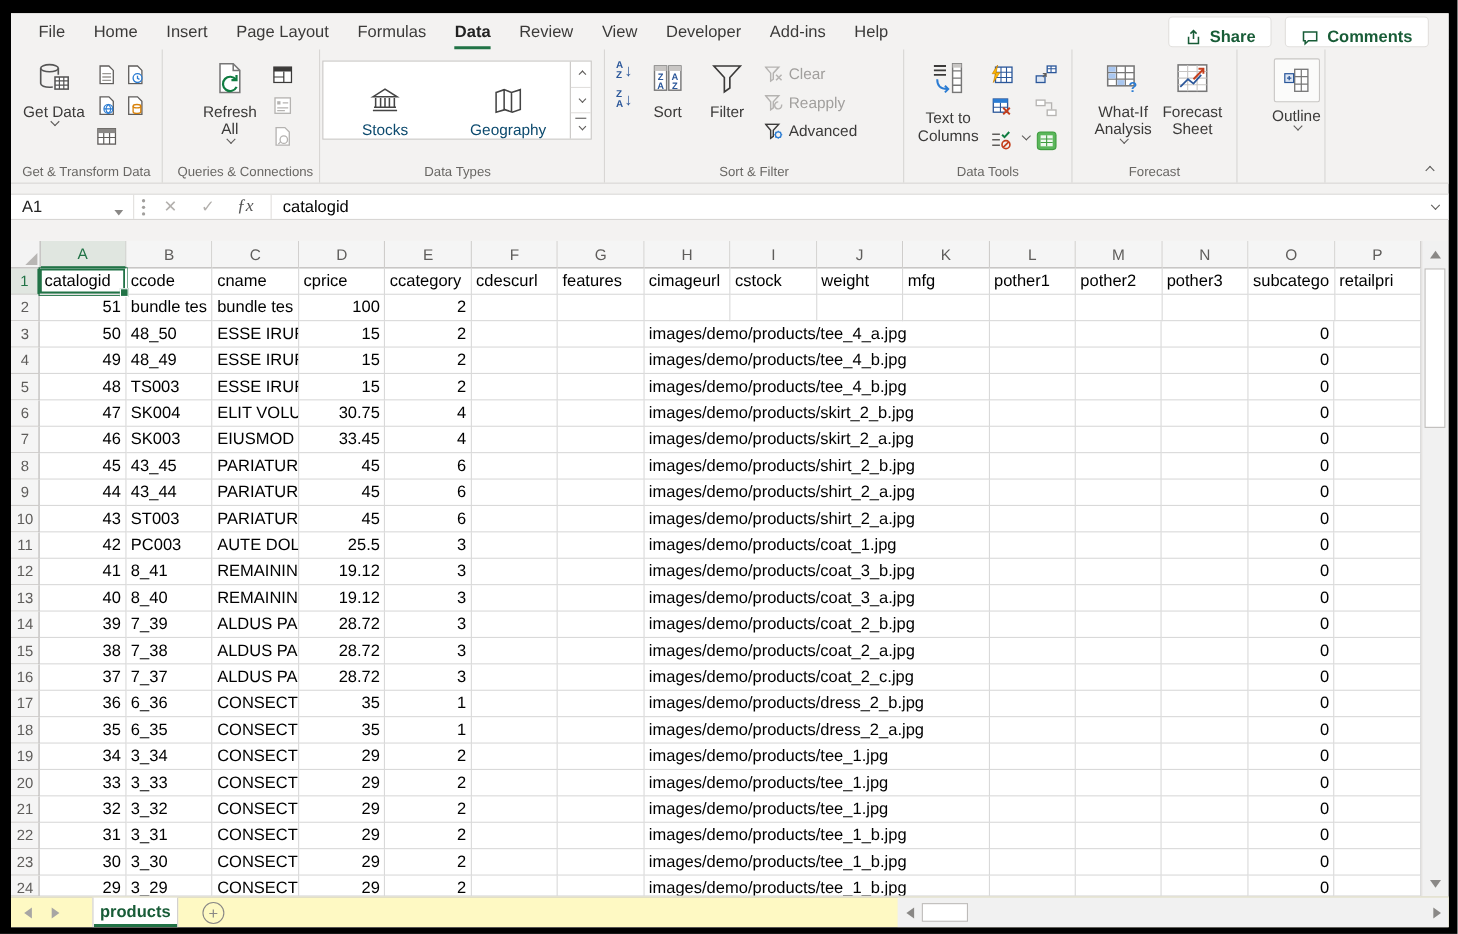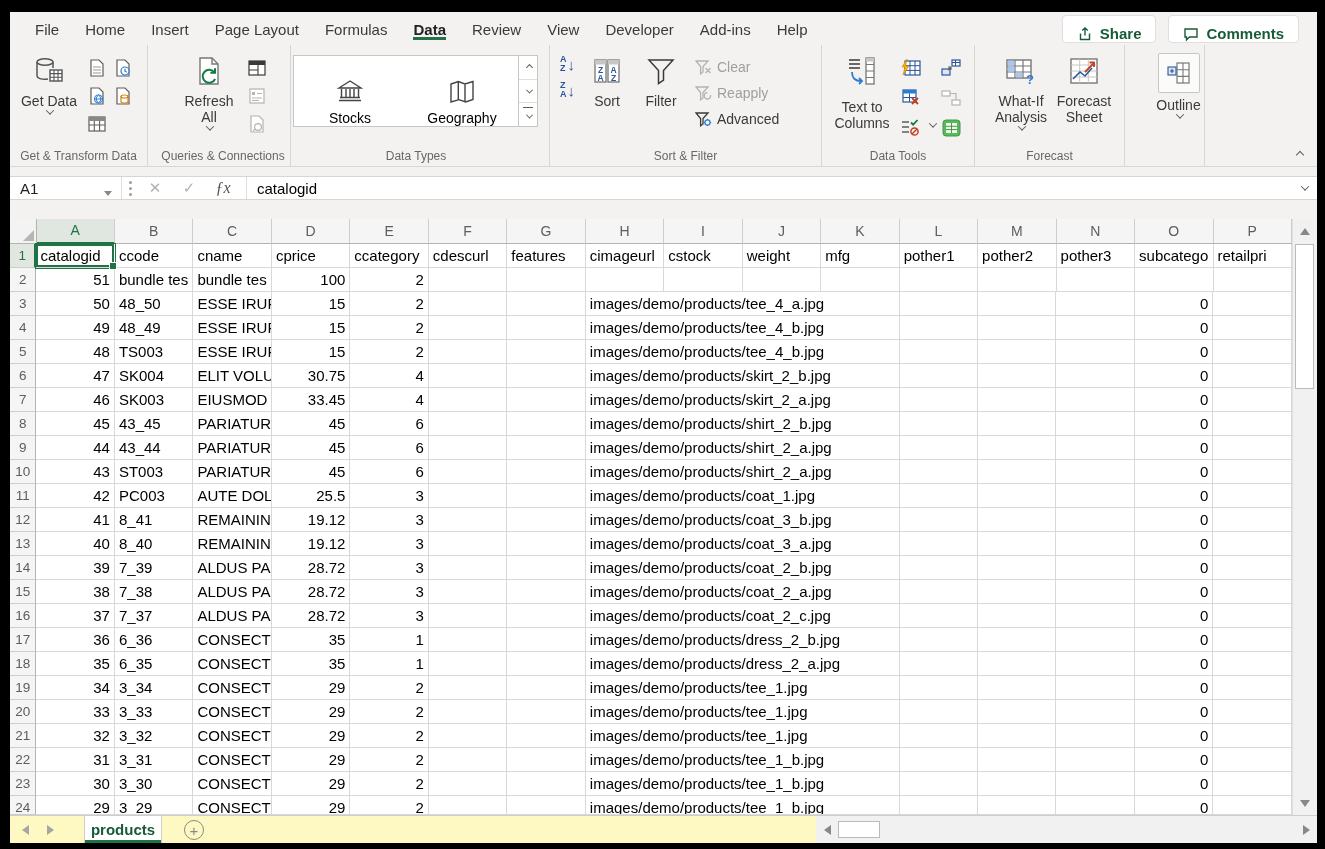--- a/index.html
+++ b/index.html
@@ -6,37 +6,37 @@
   html,body { width:1325px; height:849px; }
   body { background:#000; font-family:"Liberation Sans", sans-serif; overflow:hidden; position:relative; }
   .app { position:absolute; left:10px; top:12px; width:1307px; height:831px; background:#f3f2f1; overflow:hidden; }
 
   
   .tabbar { position:absolute; top:0; left:0; right:0; height:33px; display:flex; align-items:flex-end; background:#f3f2f1; }
   .tabs { display:flex; align-items:flex-start; padding-left:12px; }
   .tab { padding:6px 13px 0 13px; font-size:15px; color:#3b3a39; cursor:default; text-align:center; }
   .tab span { display:inline-block; padding-bottom:7px; }
   .tab.active { font-weight:bold; color:#222; }
-  .tab.active span { box-shadow: inset 0 -3px 0 #217346; padding-bottom:2px; }
+  .tab.active span { box-shadow: inset 0 -3px 0 #217346; padding-bottom:7px; }
   .tb-right { position:absolute; right:18px; top:3px; display:flex; gap:12px; }
   .pillbtn { display:flex; align-items:flex-end; gap:7px; background:#fff; border:1px solid #e1dfdd; border-radius:4px; height:28px; padding:0 14px; color:#185c37; font-weight:bold; font-size:15px; }
 
   
   .ribbon { position:absolute; top:33px; left:0; right:0; height:122px; background:#f3f2f1; border-bottom:1px solid #d8d6d4; }
   .rgroup { position:absolute; top:0; bottom:0; border-right:1px solid #d8d6d4; }
   .rgroup .glabel { position:absolute; bottom:3px; left:0; right:0; text-align:center; font-size:12px; color:#696764; white-space:nowrap; overflow:hidden; }
   .gcontent { position:absolute; top:6px; left:0; right:0; height:92px; display:flex; align-items:flex-start; }
   .bigbtn { width:62px; display:flex; flex-direction:column; align-items:center; text-align:center; font-size:14px; color:#3b3a39; line-height:16px; padding-top:2px; }
   .bigbtn .bicon { height:36px; display:flex; align-items:center; justify-content:center; margin-bottom:4px; }
   .chv { display:inline-block; width:6px; height:6px; border-right:1.5px solid #5f5d5b; border-bottom:1.5px solid #5f5d5b; transform:rotate(45deg) translate(-1px,-1px); margin-left:2px; vertical-align:middle; }
   .chv.up { transform:rotate(-135deg); }
   .smallicons2 { display:grid; grid-template-columns:22px 22px; grid-auto-rows:26px; gap:2px 4px; padding-top:4px; margin-left:6px; }
   .sicon { display:flex; align-items:center; justify-content:center; }
   .gallery { background:#fff; border:1px solid #c8c6c4; height:72px; display:flex; }
-  .gal-item { width:112px; display:flex; flex-direction:column; align-items:center; justify-content:center; font-size:14px; color:#000000; gap:4px;margin-top:21px; }
+  .gal-item { width:112px; display:flex; flex-direction:column; align-items:center; justify-content:center; font-size:14px; color:#0c4a6e; gap:4px;margin-top:21px; }
   .gal-scroll { width:19px; border-left:1px solid #c8c6c4; display:flex; flex-direction:column; }
   .gal-scroll > div { flex:1; display:flex; align-items:center; justify-content:center; border-bottom:1px solid #e1dfdd; color:#5f5d5b; }
   .gal-scroll > div:last-child { border-bottom:none; }
   .gal-more { position:relative; }
   .gal-more::before { content:""; position:absolute; top:4px; left:4px; right:4px; border-top:1.5px solid #5f5d5b; }
   .smrow { display:flex; align-items:center; gap:5px; font-size:14px; color:#3b3a39; height:26px; white-space:nowrap; }
   .smrow.disabled { color:#a19f9d; }
   .azwrap { display:flex; flex-direction:column; justify-content:center; gap:8px; padding:4px 6px 0 10px; }
   .azbtn { display:flex; align-items:center; }
   .azletters { display:flex; flex-direction:column; font-size:9px; font-weight:bold; color:#2b579a; line-height:9px; }

